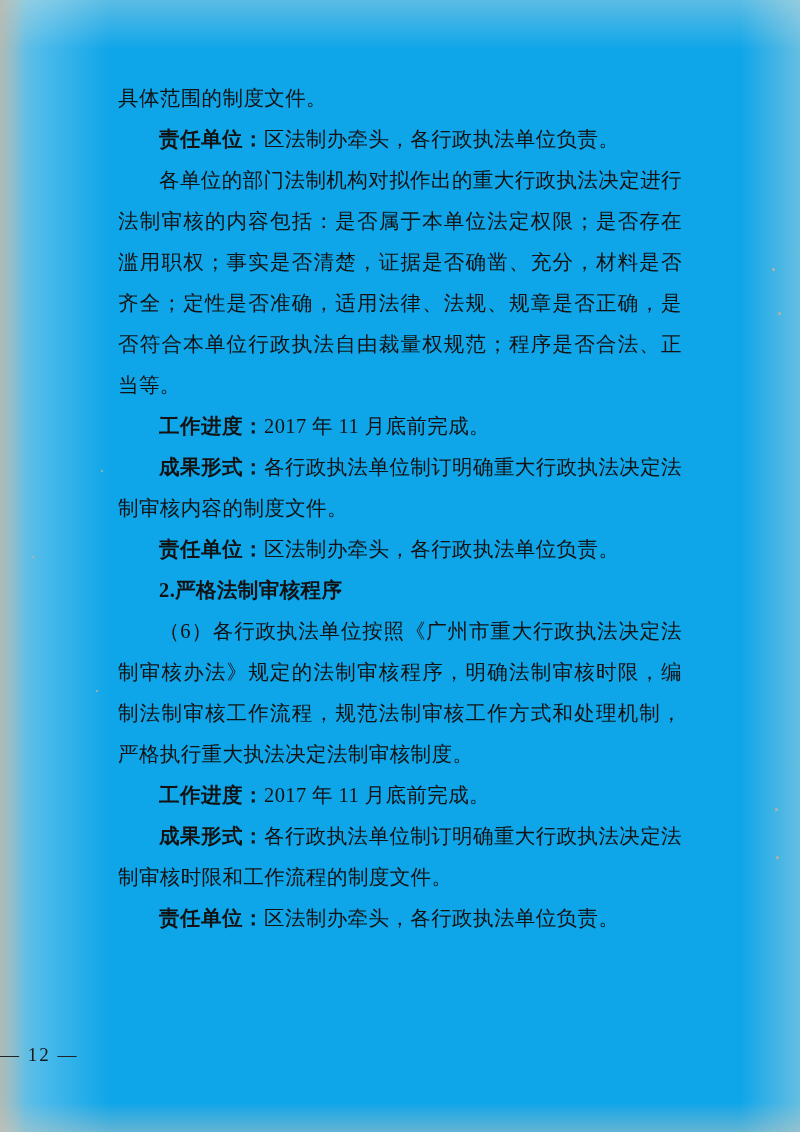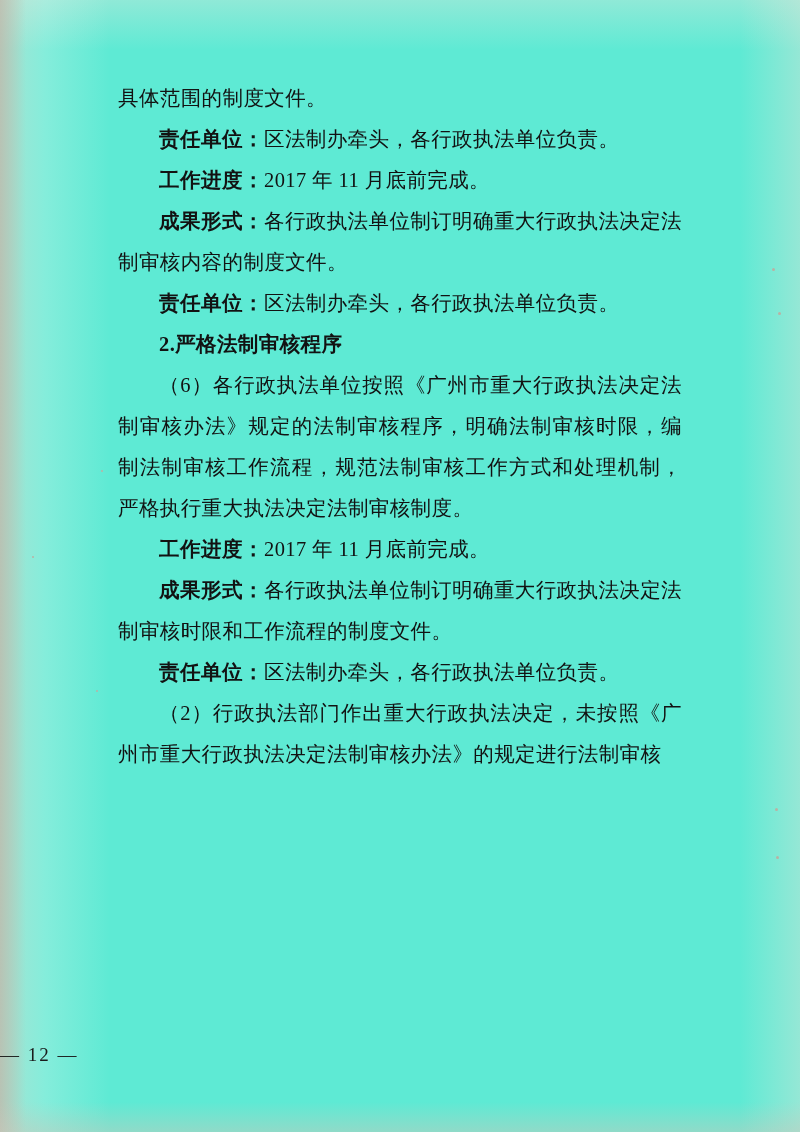--- a/index.html
+++ b/index.html
@@ -10,21 +10,21 @@
   body {
     width: 800px;
     height: 1132px;
     position: relative;
     overflow: hidden;
     font-family: "Liberation Serif", serif;
   }
   .page {
     position: absolute;
     inset: 0;
-    background: #5eead4;
+    background: #0ea5e9;
   }
   
   .paper-tint {
     position: absolute;
     inset: 0;
     background:
       linear-gradient(90deg, rgba(226,221,208,0.55) 0px, rgba(248,246,240,0.25) 45px, rgba(255,255,255,0) 110px),
       linear-gradient(270deg, rgba(232,228,216,0.40) 0px, rgba(255,255,255,0) 60px),
       linear-gradient(180deg, rgba(236,232,221,0.35) 0px, rgba(255,255,255,0) 50px);
     pointer-events: none;
@@ -99,20 +99,23 @@
 
     <p>
       <span>具体范围的制度文件。</span>
     </p>
 
     <p class="indent">
       <span class="lbl">责任单位：</span><span>区法制办牵头，各行政执法单位负责。</span>
     </p>
 
 
+    <p class="indent">
+      <span>各单位的部门法制机构对拟作出的重大行政执法决定进行法制审核的内容包括：是否属于本单位法定权限；是否存在滥用职权；事实是否清楚，证据是否确凿、充分，材料是否齐全；定性是否准确，适用法律、法规、规章是否正确，是否符合本单位行政执法自由裁量权规范；程序是否合法、正当等。</span>
+    </p>
 
     <p class="indent">
       <span class="lbl">工作进度：</span><span>2017 年 11 月底前完成。</span>
     </p>
 
     <p class="indent">
       <span class="lbl">成果形式：</span><span>各行政执法单位制订明确重大行政执法决定法制审核内容的制度文件。</span>
     </p>
 
     <p class="indent">
@@ -132,20 +135,17 @@
     </p>
 
     <p class="indent">
       <span class="lbl">成果形式：</span><span>各行政执法单位制订明确重大行政执法决定法制审核时限和工作流程的制度文件。</span>
     </p>
 
     <p class="indent">
       <span class="lbl">责任单位：</span><span>区法制办牵头，各行政执法单位负责。</span>
     </p>
 
-    <p class="indent">
-      <span>（2）行政执法部门作出重大行政执法决定，未按照《广州市重大行政执法决定法制审核办法》的规定进行法制审核</span>
-    </p>
 
   </div>
 
   <div class="footer">— 12 —</div>
 </div>
 
 </body></html>

